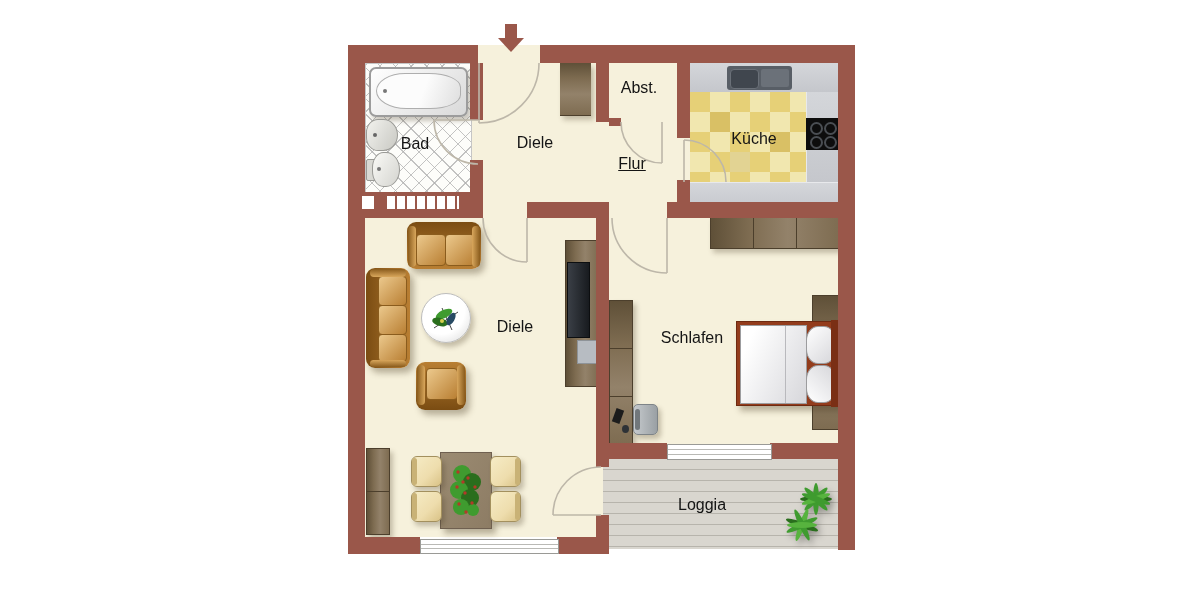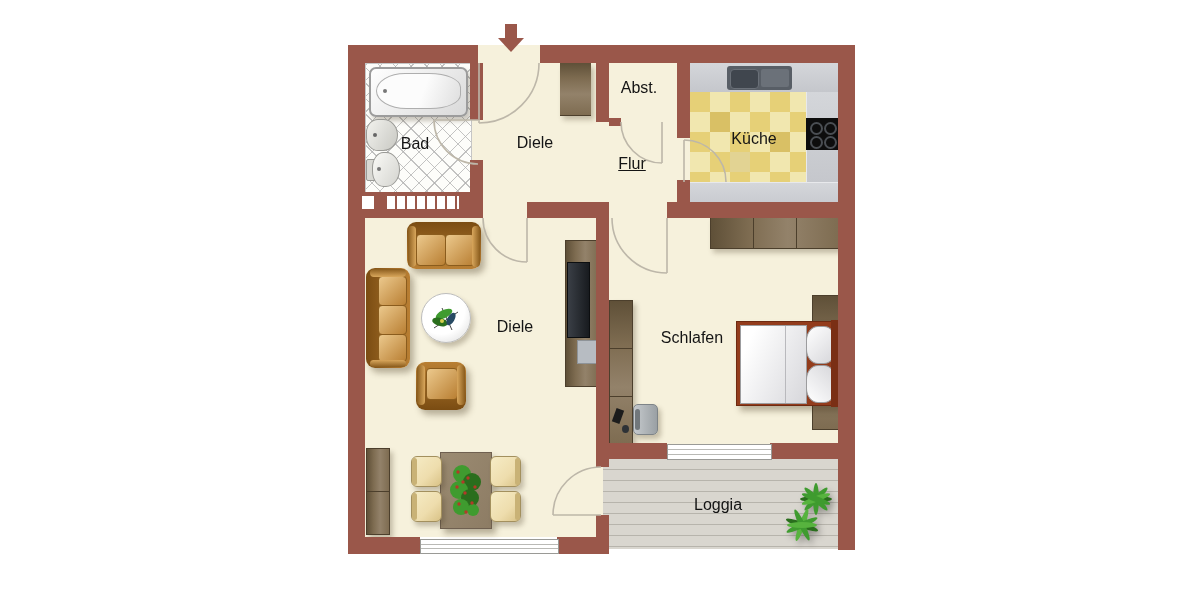--- a/index.html
+++ b/index.html
@@ -246,15 +246,15 @@
   <div class="abs" style="left:505px;top:24px;width:12px;height:15px;background:var(--wall,#9a574a);"></div>
   <div class="arrowhead" style="left:498px;top:38px;"></div>
 
   <div class="label" style="left:415px;top:144px;">Bad</div>
   <div class="label" style="left:535px;top:143px;">Diele</div>
   <div class="label" style="left:639px;top:88px;">Abst.</div>
   <div class="label" style="left:632px;top:164px;text-decoration:underline;">Flur</div>
   <div class="label" style="left:754px;top:139px;">Küche</div>
   <div class="label" style="left:515px;top:327px;">Diele</div>
   <div class="label" style="left:692px;top:338px;">Schlafen</div>
-  <div class="label" style="left:718px;top:505px;">Loggia</div>
+  <div class="label" style="left:702px;top:505px;">Loggia</div>
 
 </div>
 
 </body></html>

